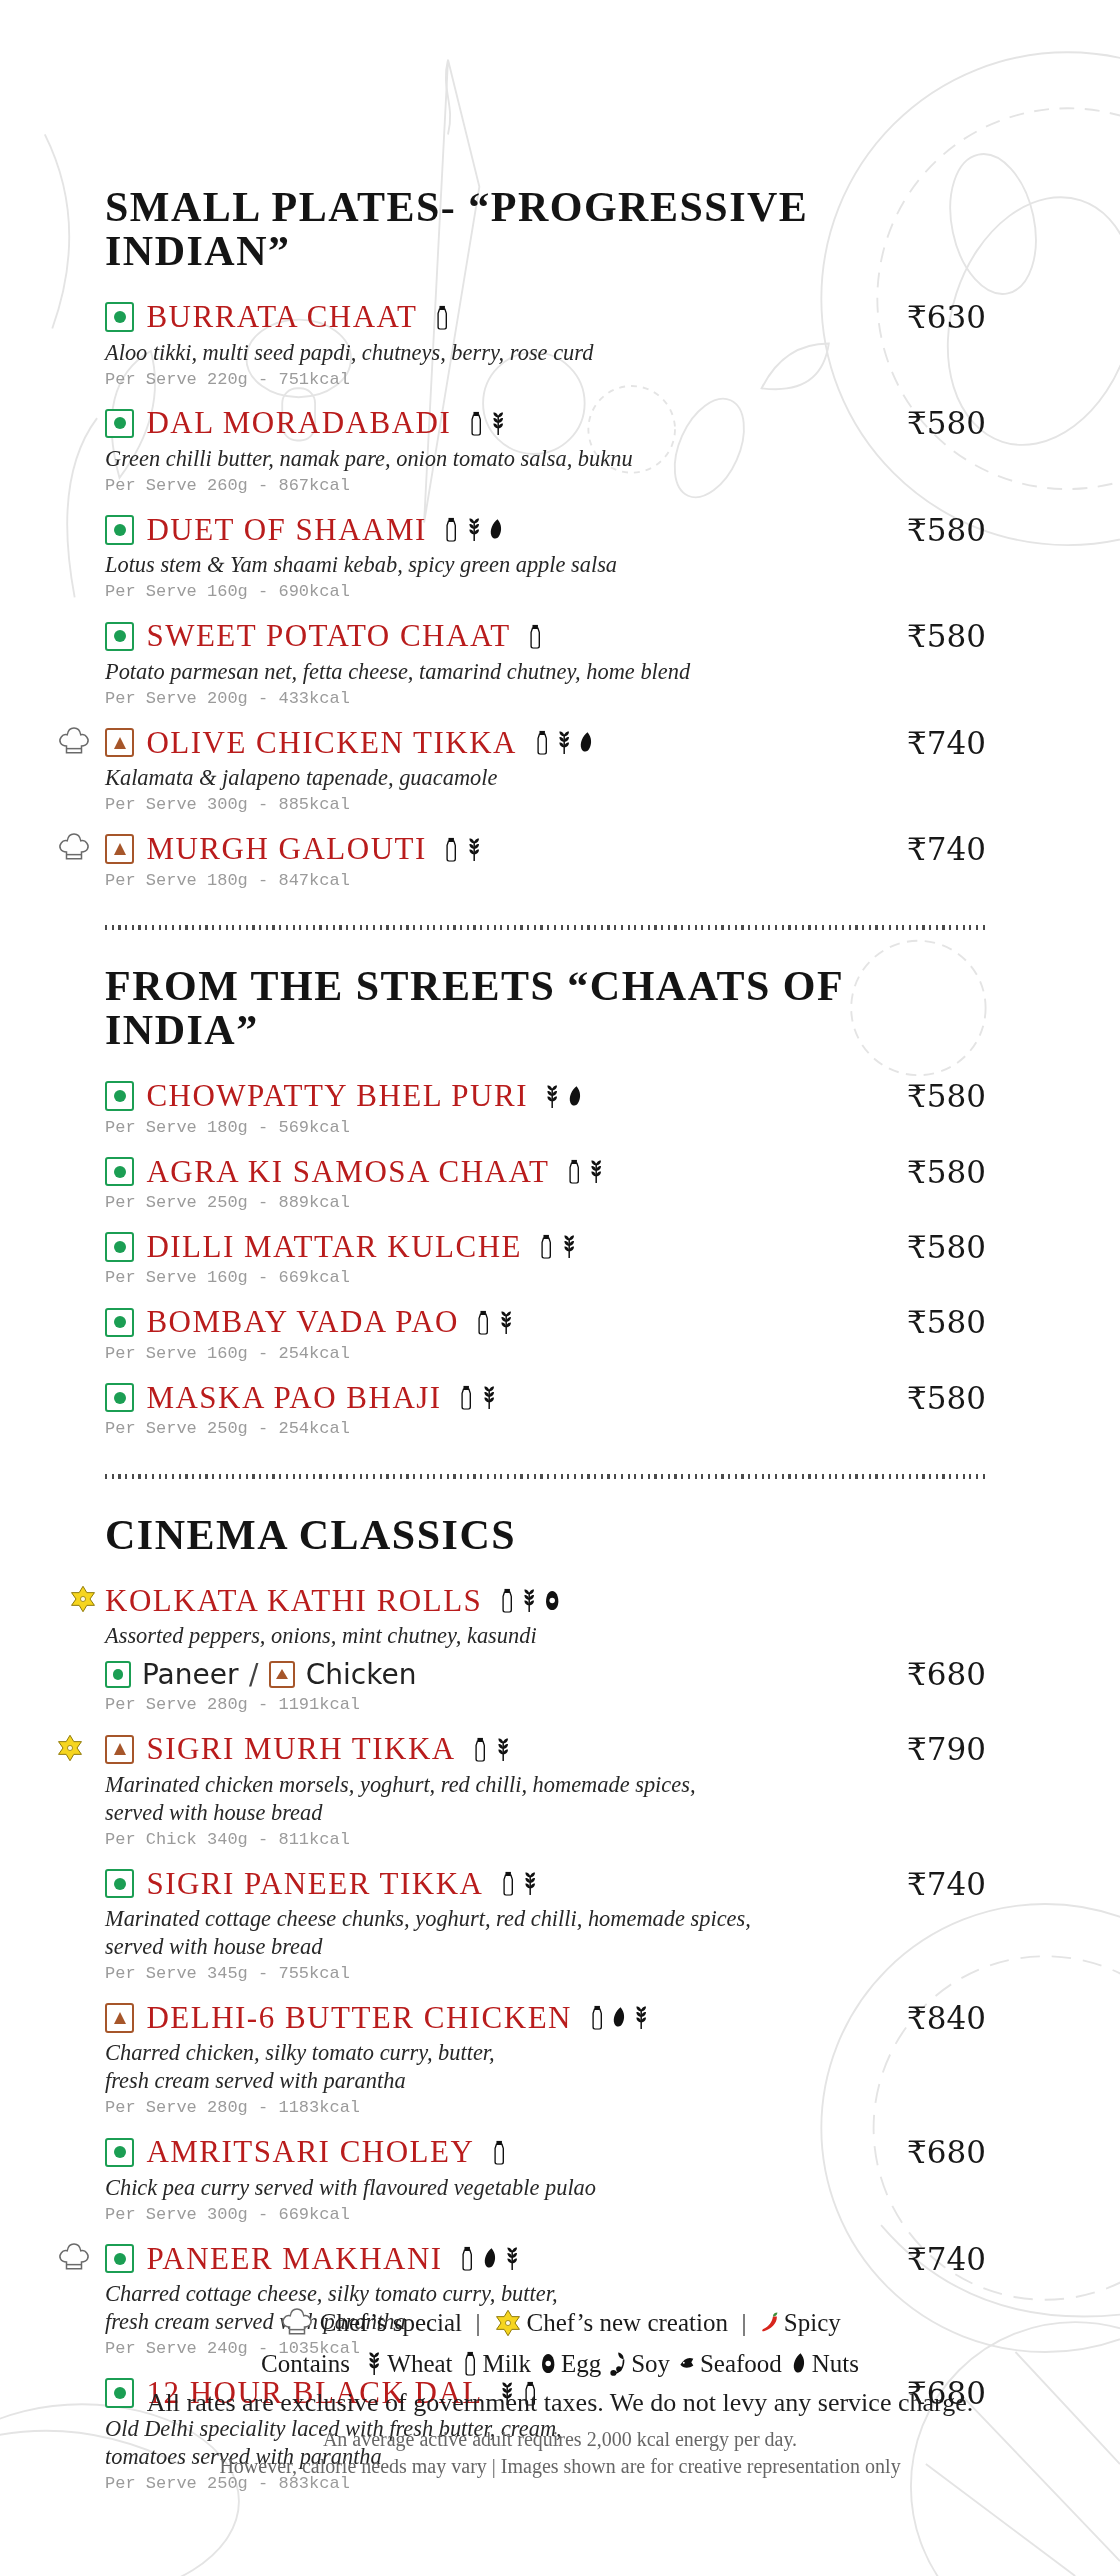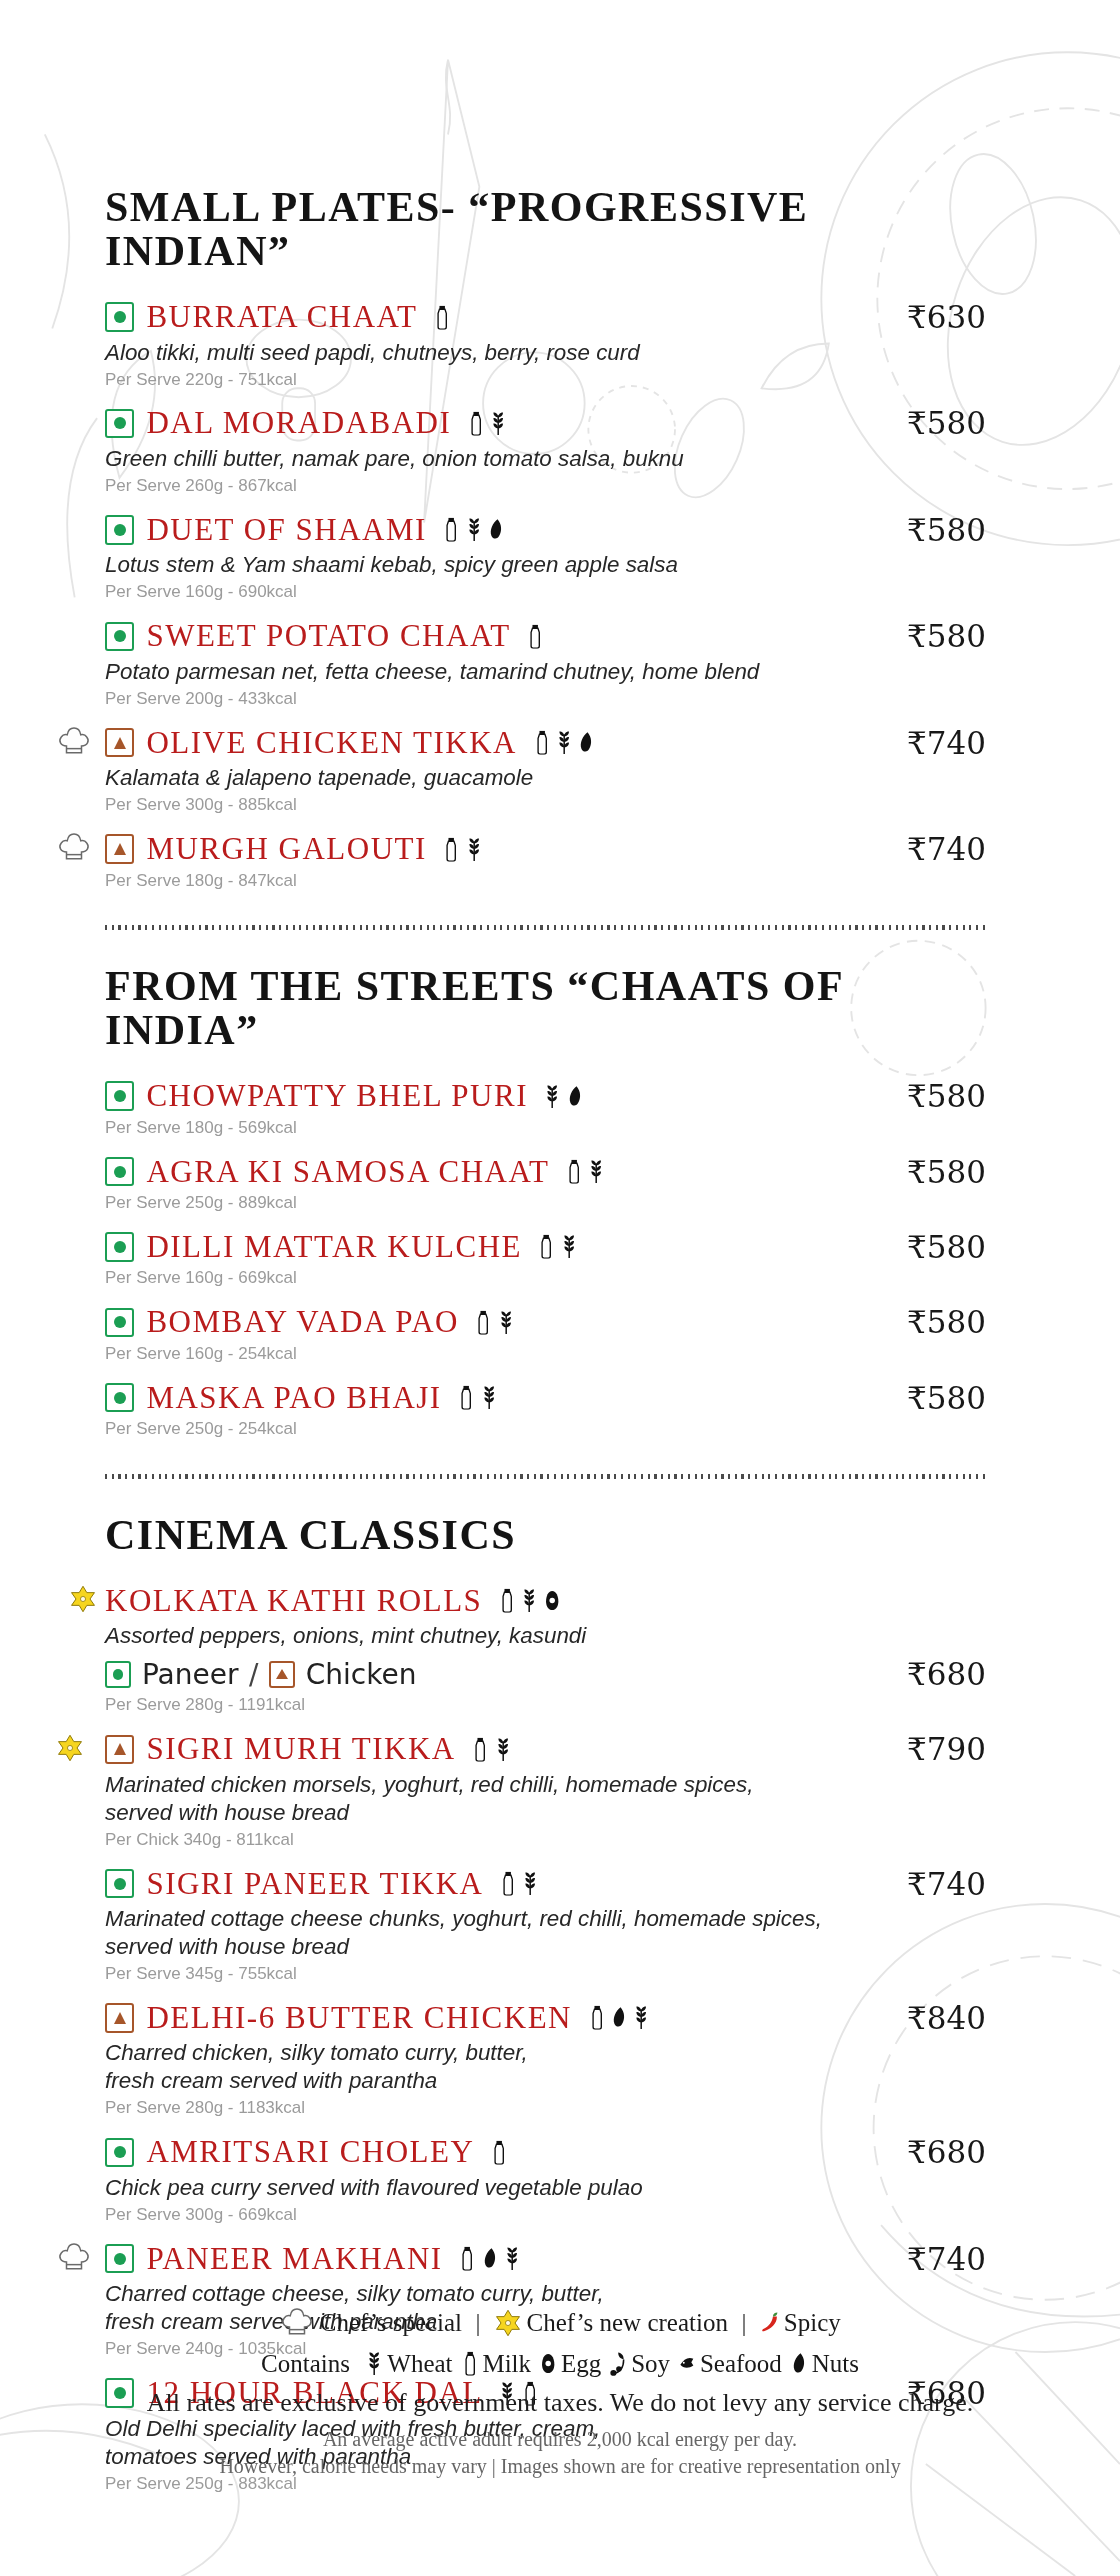--- a/index.html
+++ b/index.html
@@ -9,23 +9,23 @@
   .menu{position:absolute;left:105px;top:185px;width:881px;z-index:1;}
 
   .section-title{font-family:"Liberation Serif",serif;font-weight:700;font-size:42px;
         letter-spacing:1.5px;color:#141414;margin:0 0 25.4px 0;line-height:1.05;}
   .item{position:relative;margin-bottom:15px;}
   .trow{display:flex;align-items:center;gap:12px;min-height:37px;}
   .iname{font-family:"Liberation Serif",serif;font-size:31px;letter-spacing:1.5px;color:#b91c1c;
         line-height:1.1;white-space:nowrap;}
   .price{margin-left:auto;font-family:"DejaVu Serif","Liberation Serif",serif;font-size:31px;
         color:#181818;white-space:nowrap;}
-  .desc{font-family:Liberation Sans, sans-serif;font-style:italic;font-size:22.4px;
+  .desc{font-family:Liberation Serif, serif;font-style:italic;font-size:22.4px;
         color:#272727;line-height:1.25;margin-top:3px;white-space:pre-line;}
-  .serve{font-family:Liberation Sans, sans-serif;font-size:17px;color:#9b9b9b;
+  .serve{font-family:Liberation Mono, monospace;font-size:17px;color:#9b9b9b;
         margin-top:3px;line-height:1.2;}
   .vrow{display:flex;align-items:center;gap:10.5px;margin-top:6px;
         font-family:"DejaVu Sans","Liberation Sans",sans-serif;font-size:28px;color:#222;}
   .vsep{color:#444;}
 
   .badge{width:25.4px;height:25.4px;border:2.2px solid #888;border-radius:3px;flex:none;
         display:inline-flex;align-items:center;justify-content:center;background:#fff;}
   .badge.veg{border-color:#1b9e53;}
   .badge.veg::after{content:"";width:12px;height:12px;border-radius:50%;background:#1b9e53;}
   .badge.nonveg{border-color:#a6562a;}

